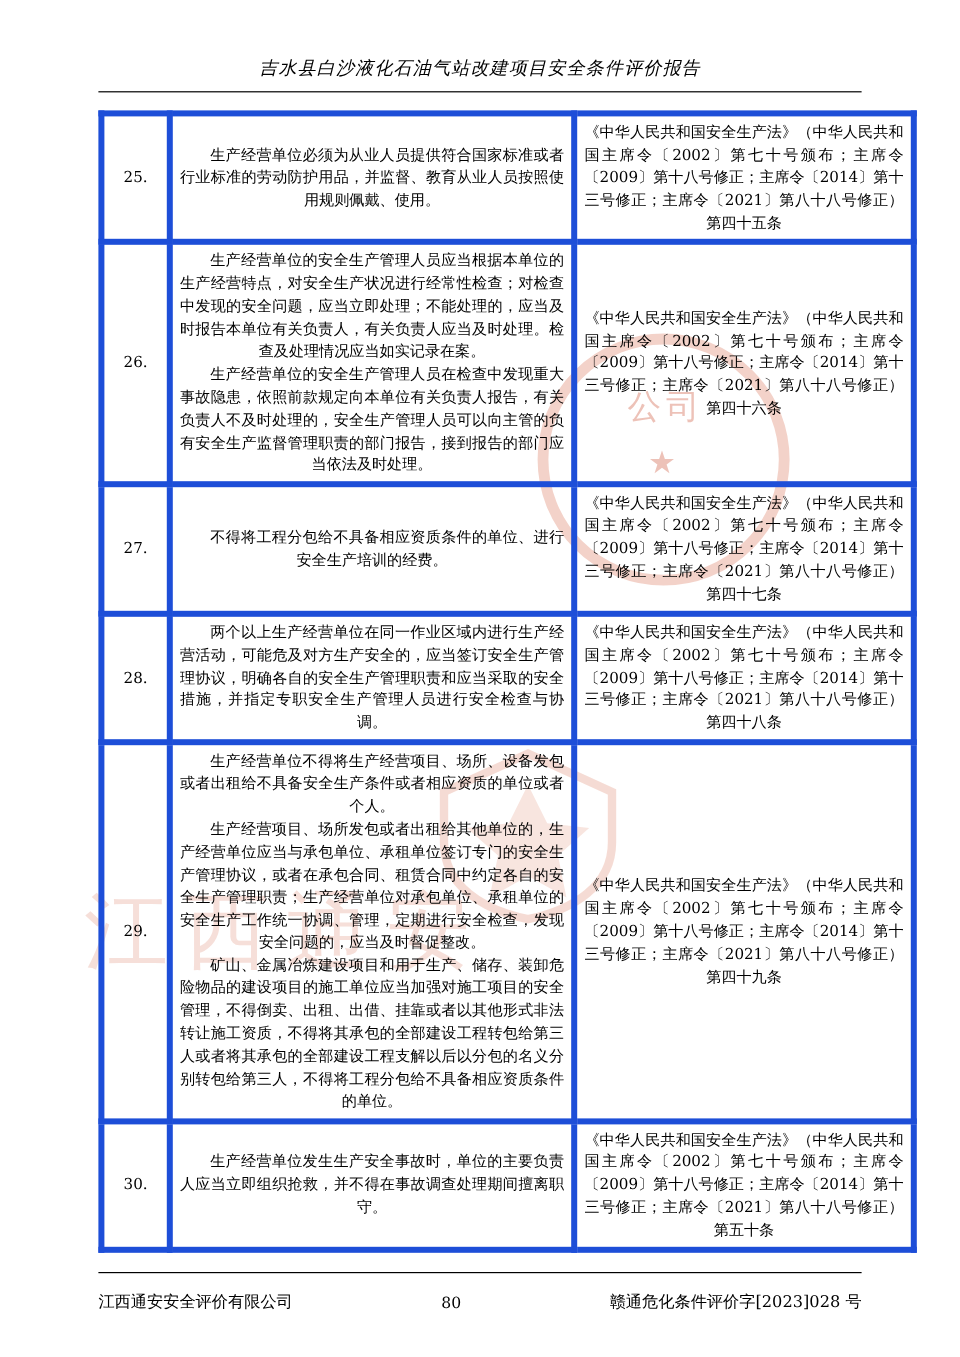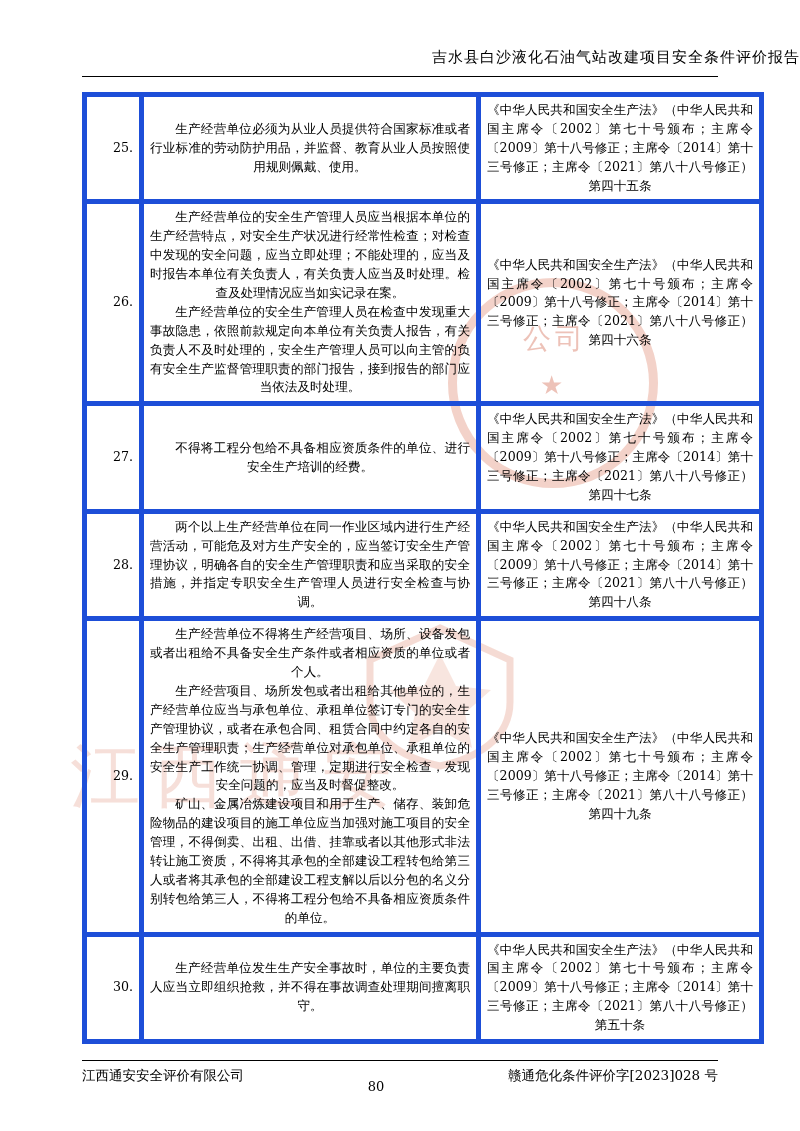--- a/index.html
+++ b/index.html
@@ -76,41 +76,42 @@
     height: 150px;
     opacity: 0.30;
   }
 
   
   .doc-header {
     position: absolute;
     left: 0;
     top: 48px;
     width: 800px;
-    text-align: right;
+    text-align: center;
     font-size: 15px;
     letter-spacing: 1px;
     z-index: 6;
+    font-style: italic;
   }
   .header-rule {
     position: absolute;
     left: 82px;
     top: 76px;
     width: 636px;
     border-bottom: 1.6px solid #000;
     z-index: 6;
   }
   .doc-footer {
     position: absolute;
     left: 82px;
     top: 1067px;
     width: 636px;
     display: flex;
     justify-content: space-between;
-    align-items: flex-start;
+    align-items: flex-end;
     font-size: 13.5px;
     z-index: 6;
   }
   .footer-rule {
     position: absolute;
     left: 82px;
     top: 1060px;
     width: 636px;
     border-bottom: 1.2px solid #000;
     z-index: 6;
@@ -136,21 +137,21 @@
   table.law-table td {
     border: 5px solid #1d4ed8;
     vertical-align: middle;
     padding: 4px 6px;
     font-size: 12.6px;
     line-height: 1.5;
     background: transparent;
   }
   td.col-no {
     width: 40px;
-    text-align: right;
+    text-align: center;
     font-family: "DejaVu Serif", "Liberation Serif", serif;
     font-size: 13px;
   }
   td.col-req {
     width: 320px;
     text-align: justify;
     text-align-last: center;
   }
   td.col-law {
     width: 266px;

